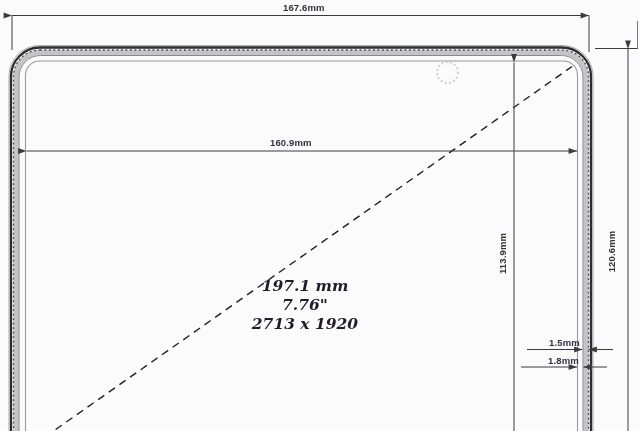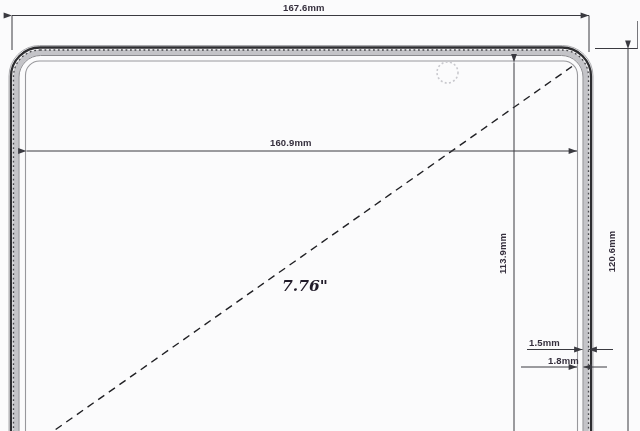--- a/index.html
+++ b/index.html
@@ -100,21 +100,23 @@
   </svg>
 
   <span class="dimlabel" style="left:283px;top:2px;">167.6mm</span>
 
   <span class="dimlabel" style="left:270px;top:137px;">160.9mm</span>
 
   <span class="dimlabel vlabel" style="left:477px;top:248px;">113.9mm</span>
 
   <span class="dimlabel vlabel" style="left:586px;top:246px;">120.6mm</span>
 
-  <span class="dimlabel" style="left:529px;top:337px;">1.5mm</span>
+  <span class="dimlabel" style="left:549px;top:337px;">1.5mm</span>
 
   <span class="dimlabel" style="left:548px;top:355px;">1.8mm</span>
 
   <div id="diagonal-info">
+    <div>197.1 mm</div>
     <div>7.76"</div>
+    <div>2713 x 1920</div>
   </div>
 
 </div>
 
 </body></html>

